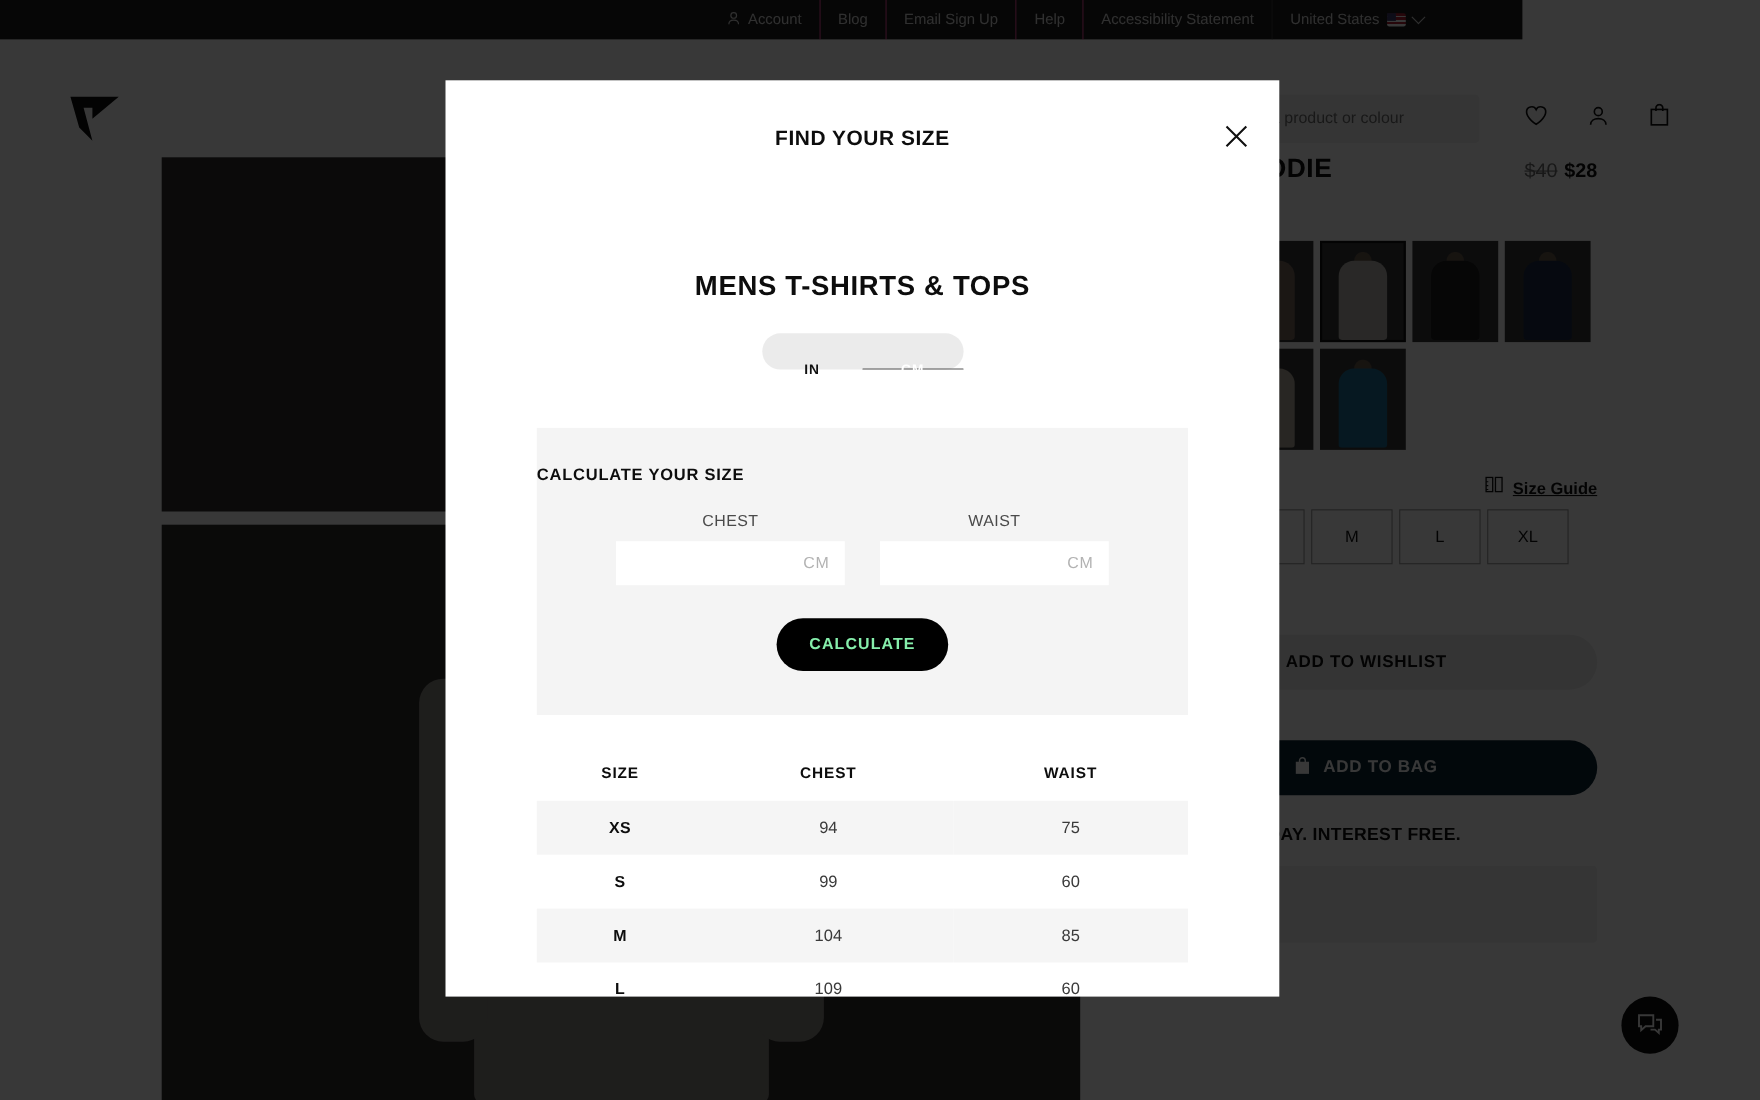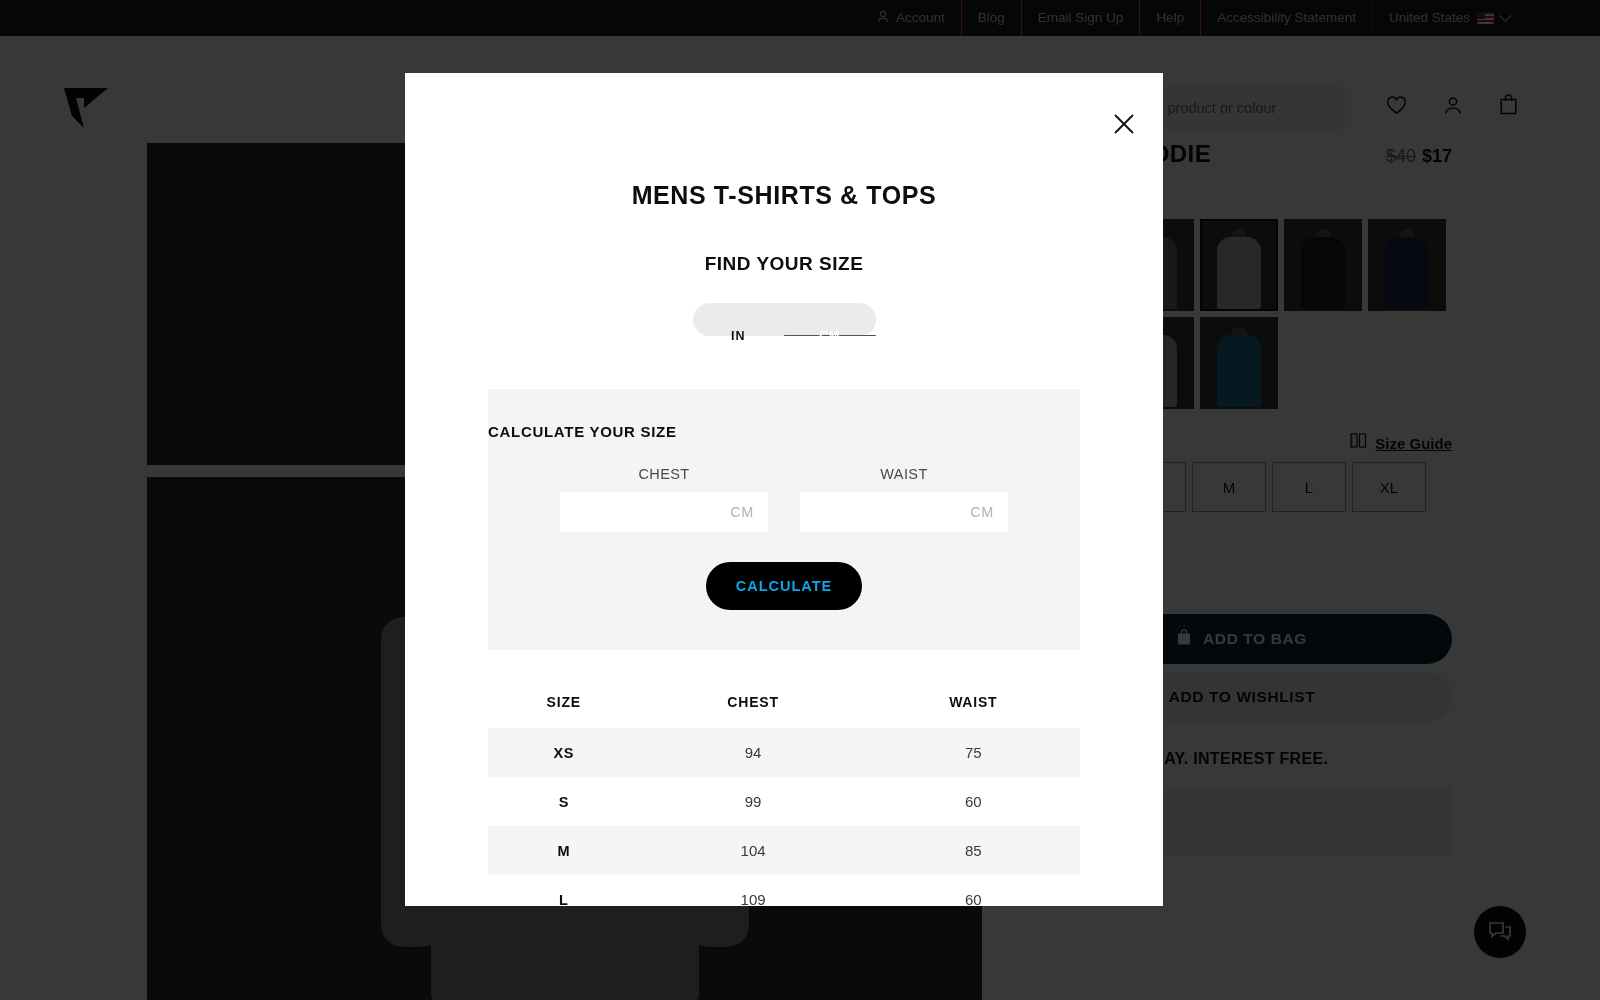--- a/index.html
+++ b/index.html
@@ -11,21 +11,21 @@
   }
 
   
   #page {
     position: absolute; inset: 0;
     background: #ffffff;
   }
 
   
   #topbar {
-    position: absolute; top: 0; left: 0; width: 1600px; height: 36px;
+    position: absolute; top: 0; left: 0; width: 1384px; height: 36px;
     background: #1f1f1f;
     display: flex; align-items: center; justify-content: flex-end;
     padding-right: 86px;
   }
   .tb-item {
     color: #d9d9d9; font-size: 13.5px; line-height: 1;
     padding: 0 16px; height: 36px;
     display: flex; align-items: center; gap: 7px;
     border-left: 1px solid #ec4899;
     white-space: nowrap;
@@ -175,21 +175,21 @@
   }
   .field { width: 208px; }
   .field-label { text-align:center; font-size:14.5px; color:#4a4a4a; letter-spacing:.4px; }
   .field-input {
     margin-top: 10px; height: 40px; background:#ffffff; border:none;
     display:flex; align-items:center; justify-content:flex-end; padding-right: 14px;
     font-size:14.5px; color:#b2b2b2; letter-spacing:.6px;
   }
   #calc-btn {
     margin: 30px auto 0; width:156px; height:48px; border-radius:26px; background:#000;
-    color:#0ea5e9; display:flex; align-items:center; justify-content:center;
+    color:#86efac; display:flex; align-items:center; justify-content:center;
     font-size:14.5px; font-weight:800; letter-spacing:1px;
   }
 
   #size-table { margin: 44px 83px 0; }
   #size-table table { width:100%; border-collapse: collapse; }
   #size-table th {
     font-size: 14px; font-weight:700; letter-spacing:.8px; color:#0d0d0d;
     padding-bottom: 18px; text-align:center;
   }
   #size-table td {
@@ -291,21 +291,21 @@
       <div class="m-body" style="top:96px;width:268px;height:430px;background:#8a8781"></div>
       <div class="m-arm" style="left:26px;top:140px;width:62px;height:330px;background:#8a8781"></div>
       <div class="m-arm" style="right:26px;top:140px;width:62px;height:330px;background:#8a8781"></div>
     </div>
   </div>
 
   <div id="pdp">
     <div id="pdp-title-row">
       <div id="pdp-title">CREW HOODIE</div>
       <div id="pdp-price">
-        <span class="was">$40</span><span>$17</span>
+        <span class="was">$40</span><span>$28</span>
       </div>
     </div>
     <div id="pdp-colour">Light Grey Marl</div>
 
     <div id="swatches">
       <div class="sw">
           <div class="hd"></div>
           <div class="fig" style="background:#2b6670"></div>
         </div>
       <div class="sw">
@@ -351,31 +351,31 @@
 
     <div id="sizes">
       <div class="size-btn">XS</div>
       <div class="size-btn">S</div>
       <div class="size-btn">M</div>
       <div class="size-btn">L</div>
       <div class="size-btn">XL</div>
       <div class="size-btn">XXL</div>
     </div>
 
+    <div id="addwish">
+      <span>ADD TO WISHLIST</span>
+    </div>
     <div id="addbag">
       <span>
         <svg width="14" height="16" viewBox="0 0 14 16">
             <rect x="1" y="4.5" width="12" height="11" fill="#fff"></rect>
             <path d="M4.4 5.2V3.4a2.6 2.6 0 0 1 5.2 0v1.8" stroke="#fff" stroke-width="1.3" fill="none"></path>
           </svg>
       </span>
       <span>ADD TO BAG</span>
-    </div>
-    <div id="addwish">
-      <span>ADD TO WISHLIST</span>
     </div>
     <div id="interest">CHECKOUT TODAY. INTEREST FREE.</div>
     <div id="klarna"></div>
   </div>
 
   <div id="chat">
     <svg width="24" height="22" viewBox="0 0 24 22" fill="none">
       <path d="M2 2h13v10H8l-4 3.5V12H2V2Z" stroke="#fff" stroke-width="1.7" fill="none"></path>
       <path d="M17.5 6H22v9h-2v3l-3.5-3h-4" stroke="#fff" stroke-width="1.7" fill="none"></path>
     </svg>
@@ -385,22 +385,22 @@
 <div id="overlay"></div>
 
 <div id="modal">
 
   <div id="modal-close">
     <svg width="22" height="22" viewBox="0 0 22 22" fill="none">
       <path d="M2 2 L20 20 M20 2 L2 20" stroke="#111" stroke-width="1.9"></path>
     </svg>
   </div>
 
+  <div id="modal-sub">FIND YOUR SIZE</div>
   <div id="modal-title">MENS T-SHIRTS &amp; TOPS</div>
-  <div id="modal-sub">FIND YOUR SIZE</div>
 
   <div id="unit-toggle">
     <div class="unit off">IN</div>
     <div class="unit on">CM</div>
   </div>
 
   <div id="calc-box">
     <div id="calc-title">CALCULATE YOUR SIZE</div>
     <div id="calc-fields">
       <div class="field">

